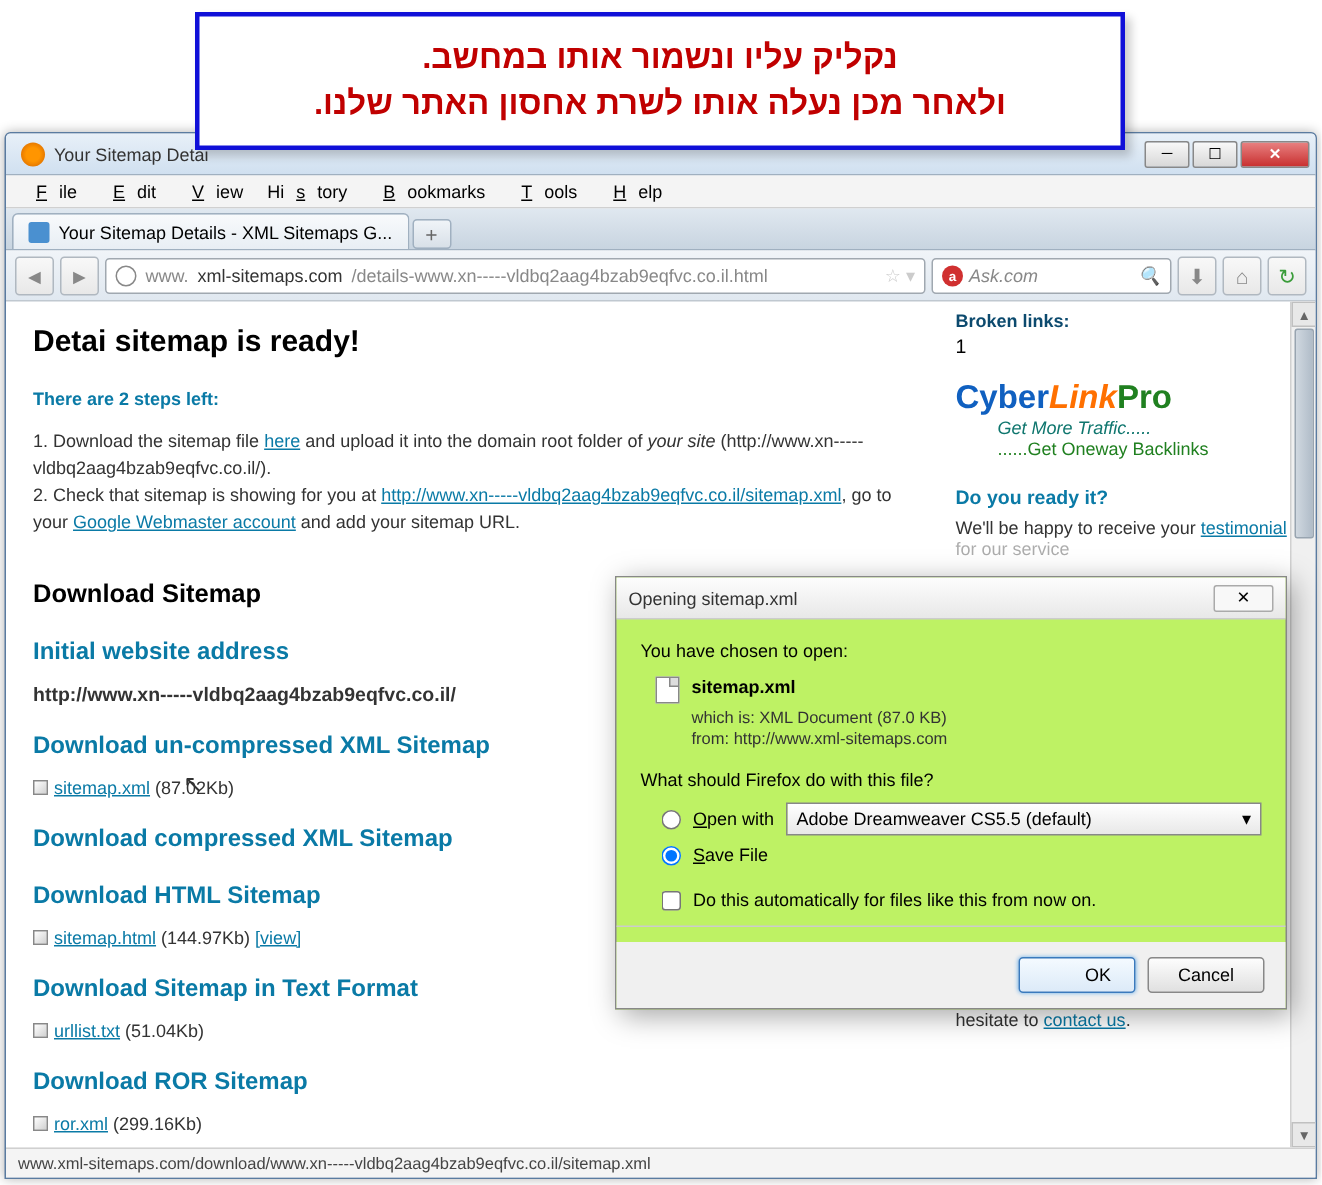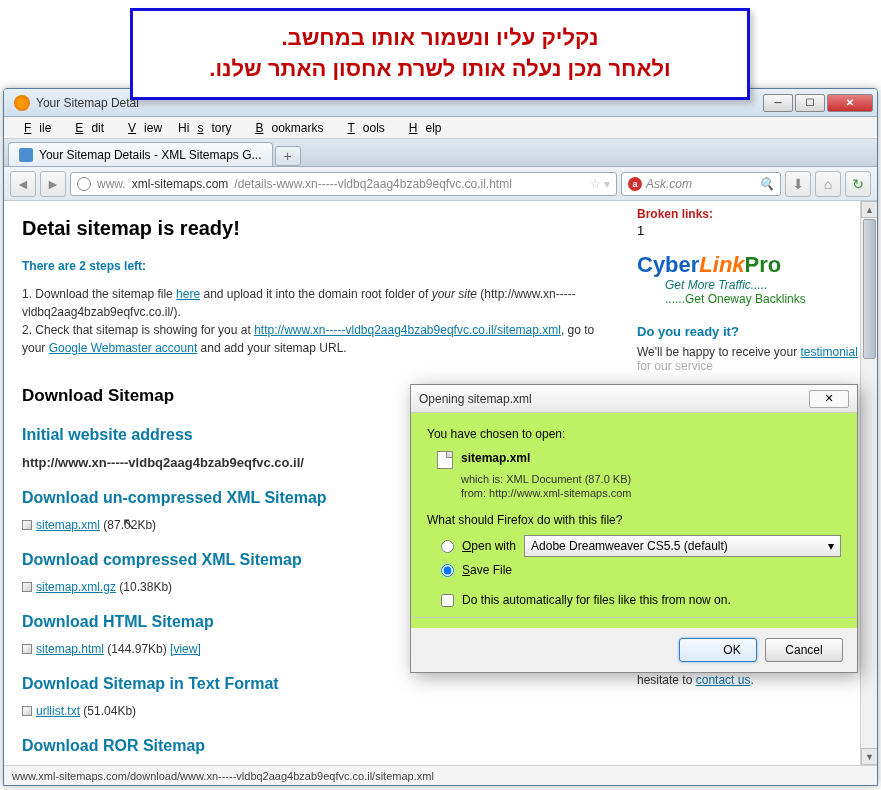--- a/index.html
+++ b/index.html
@@ -55,21 +55,21 @@
 a.link { color: #0a7aa6; text-decoration: underline; }
 .italic { font-style: italic; }
 
 .sub-hdr { color: #0a7aa6; font-weight: bold; font-size: 16px; margin: 14px 0 6px; }
 .dl-line { margin: 4px 0; font-size: 12px; }
 .dl-line .bullet { display: inline-block; width: 10px; height: 10px; border: 1px solid #888; margin-right: 4px; position: relative; top: 1px; background: linear-gradient(135deg,#fff,#d0d0d0);}
 .bold-url { font-weight: bold; font-size: 13px; }
 .cursor-img { position: absolute; left: 118px; top: 311px; font-size: 16px; pointer-events:none; }
 
 
-.broken-links-hdr { font-weight: bold; font-size: 12px; color: #b91c1c; margin-top: -6px; }
+.broken-links-hdr { font-weight: bold; font-size: 12px; color: #0c4a6e; margin-top: -6px; }
 .broken-count { font-size: 13px; margin: 2px 0 14px; }
 .logo-box { margin: 10px 0 18px; font-family: "Trebuchet MS", sans-serif; }
 .logo-box .l1 { font-size: 22px; font-weight: bold; }
 .logo-box .c-cyber { color: #1060c0; }
 .logo-box .c-link { color: #ff7000; font-style: italic; }
 .logo-box .c-pro { color: #208020; }
 .logo-box .l2 { color: #0f766e; font-size: 12px; margin-left: 28px; font-style: italic; }
 .logo-box .l3 { color: #208020; font-size: 12px; margin-left: 28px; }
 .side-hdr { color: #0a7aa6; font-weight: bold; font-size: 13px; margin: 10px 0 6px; }
 .side-text { font-size: 12px; color: #333; }
@@ -175,21 +175,20 @@
 
       <h3 class="dl-title">Download Sitemap</h3>
 
       <div class="sub-hdr">Initial website address</div>
       <div class="bold-url">http://www.xn-----vldbq2aag4bzab9eqfvc.co.il/</div>
 
       <div class="sub-hdr">Download un-compressed XML Sitemap</div>
       <div class="dl-line"><span class="bullet"></span><a class="link">sitemap.xml</a><span> (87.02Kb)</span></div>
 
       <div class="sub-hdr">Download compressed XML Sitemap</div>
-      <div class="dl-line"><span class="bullet"></span><a class="link">sitemap.xml.gz</a><span> (10.38Kb)</span></div>
 
       <div class="sub-hdr">Download HTML Sitemap</div>
       <div class="dl-line"><span class="bullet"></span><a class="link">sitemap.html</a><span> (144.97Kb) </span><a class="link">[view]</a></div>
 
       <div class="sub-hdr">Download Sitemap in Text Format</div>
       <div class="dl-line"><span class="bullet"></span><a class="link">urllist.txt</a><span> (51.04Kb)</span></div>
 
       <div class="sub-hdr">Download ROR Sitemap</div>
       <div class="dl-line"><span class="bullet"></span><a class="link">ror.xml</a><span> (299.16Kb)</span></div>
 

